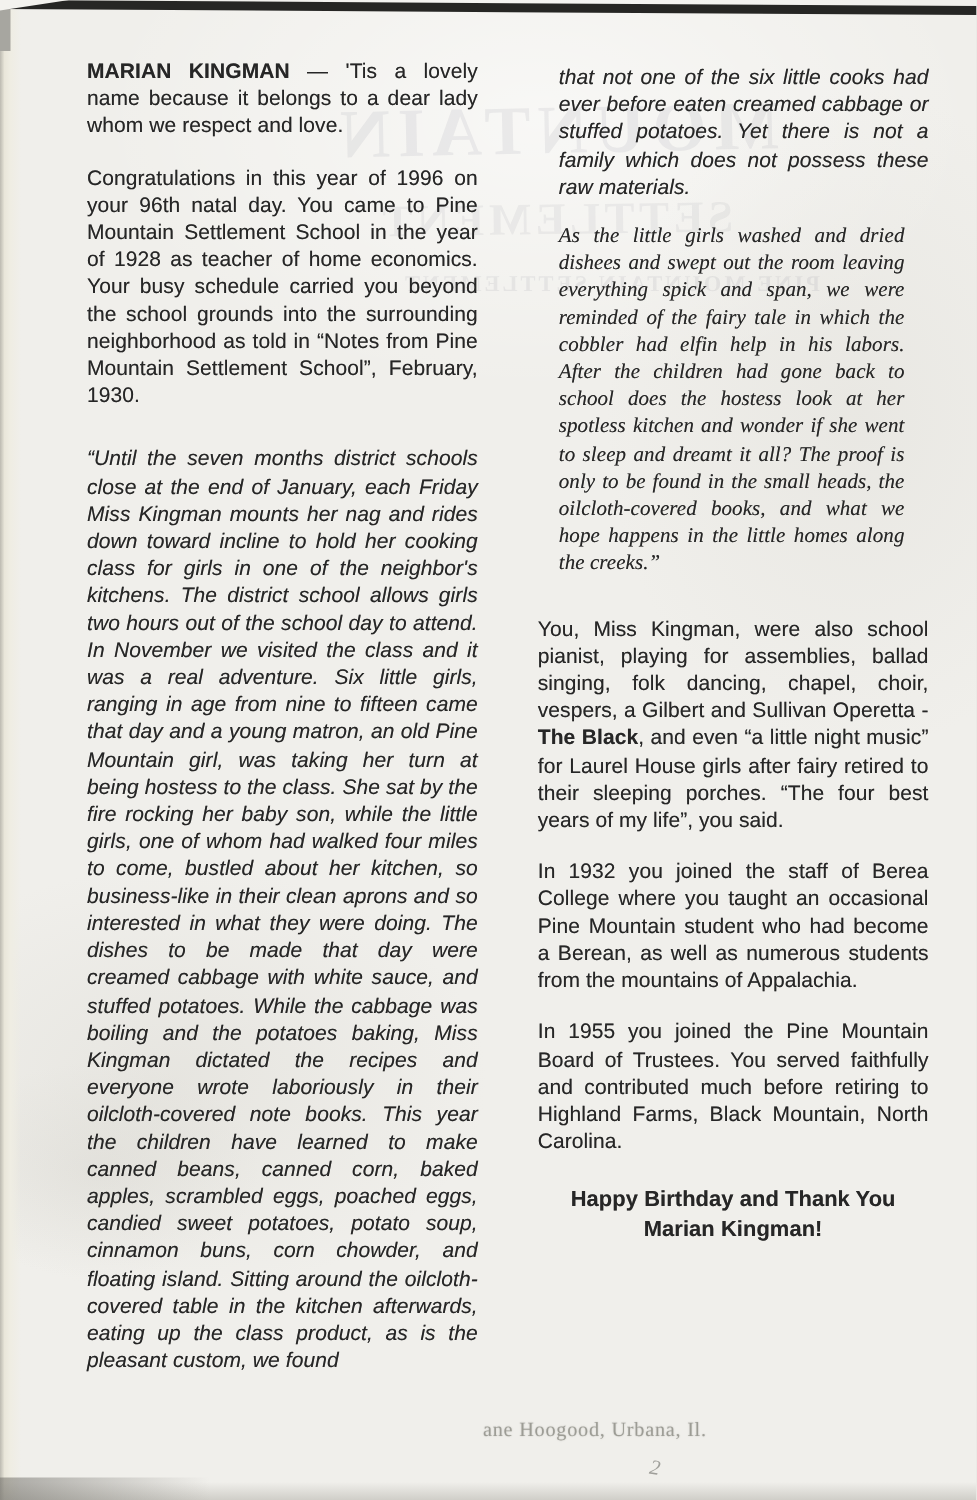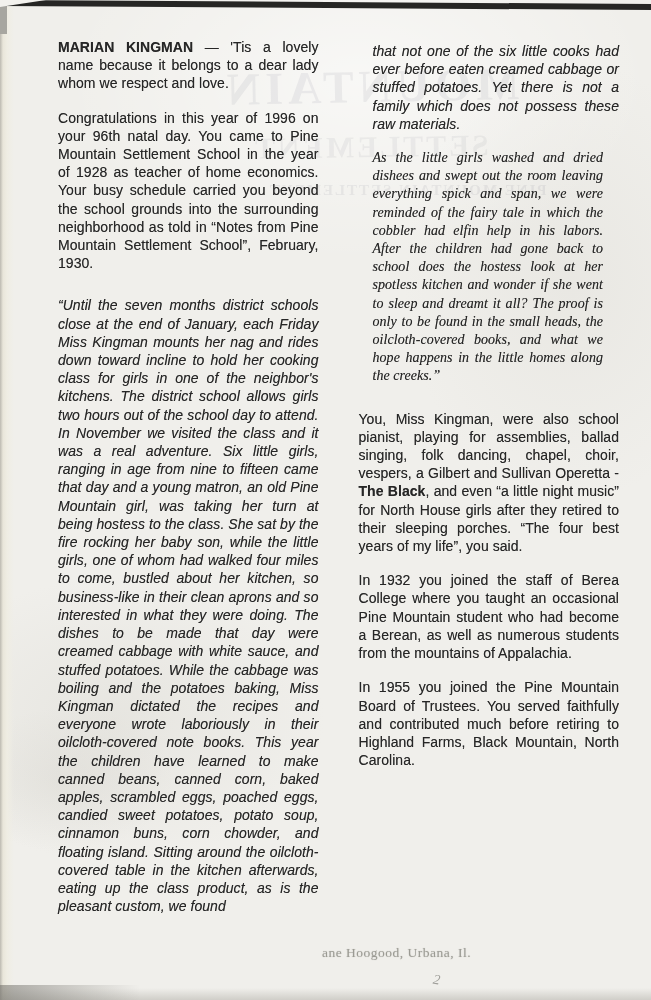--- a/index.html
+++ b/index.html
@@ -77,27 +77,31 @@
       <p class="para">Congratulations in this year of 1996 on your 96th natal day. You came to Pine Mountain Settlement School in the year of 1928 as teacher of home economics. Your busy schedule carried you beyond the school grounds into the surrounding neighborhood as told in “Notes from Pine Mountain Settlement School”, February, 1930.</p>
 
       <div class="quote quote-c1">“Until the seven months district schools close at the end of January, each Friday Miss Kingman mounts her nag and rides down toward incline to hold her cooking class for girls in one of the neighbor's kitchens. The district school allows girls two hours out of the school day to attend. In November we visited the class and it was a real adventure. Six little girls, ranging in age from nine to fifteen came that day and a young matron, an old Pine Mountain girl, was taking her turn at being hostess to the class. She sat by the fire rocking her baby son, while the little girls, one of whom had walked four miles to come, bustled about her kitchen, so business-like in their clean aprons and so interested in what they were doing. The dishes to be made that day were creamed cabbage with white sauce, and stuffed potatoes. While the cabbage was boiling and the potatoes baking, Miss Kingman dictated the recipes and everyone wrote laboriously in their oilcloth-covered note books. This year the children have learned to make canned beans, canned corn, baked apples, scrambled eggs, poached eggs, candied sweet potatoes, potato soup, cinnamon buns, corn chowder, and floating island. Sitting around the oilcloth-covered table in the kitchen afterwards, eating up the class product, as is the pleasant custom, we found</div>
     </div>
 
     <div class="col">
       <div class="quote quote-c2a">that not one of the six little cooks had ever before eaten creamed cabbage or stuffed potatoes. Yet there is not a family which does not possess these raw materials.</div>
 
       <div class="quote quote-c2b">As the little girls washed and dried dishees and swept out the room leaving everything spick and span, we were reminded of the fairy tale in which the cobbler had elfin help in his labors. After the children had gone back to school does the hostess look at her spotless kitchen and wonder if she went to sleep and dreamt it all? The proof is only to be found in the small heads, the oilcloth-covered books, and what we hope happens in the little homes along the creeks.”</div>
 
-      <p class="para"><span>You, Miss Kingman, were also school pianist, playing for assemblies, ballad singing, folk dancing, chapel, choir, vespers, a Gilbert and Sullivan Operetta - </span><b>The Black</b><span>, and even “a little night music” for North House girls after they retired to their sleeping porches. “The four best years of my life”, you said.</span></p>
+      <p class="para"><span>You, Miss Kingman, were also school pianist, playing for assemblies, ballad singing, folk dancing, chapel, choir, vespers, a Gilbert and Sullivan Operetta - </span><b>The Black</b><span>, and even “a little night music” for Laurel House girls after fairy retired to their sleeping porches. “The four best years of my life”, you said.</span></p>
 
       <p class="para">In 1932 you joined the staff of Berea College where you taught an occasional Pine Mountain student who had become a Berean, as well as numerous students from the mountains of Appalachia.</p>
 
 
       <p class="para">In 1955 you joined the Pine Mountain Board of Trustees. You served faithfully and contributed much before retiring to Highland Farms, Black Mountain, North Carolina.</p>
 
+      <div class="closing">
+        <div>Happy Birthday and Thank You</div>
+        <div>Marian Kingman!</div>
+      </div>
     </div>
   </div>
 
   <div class="edge-left"></div>
   <div class="edge-left-top"></div>
   <div class="edge-top"></div>
   <div class="edge-notch"></div>
   <div class="edge-bottom"></div>
   <div class="corner-shadow"></div>
 

